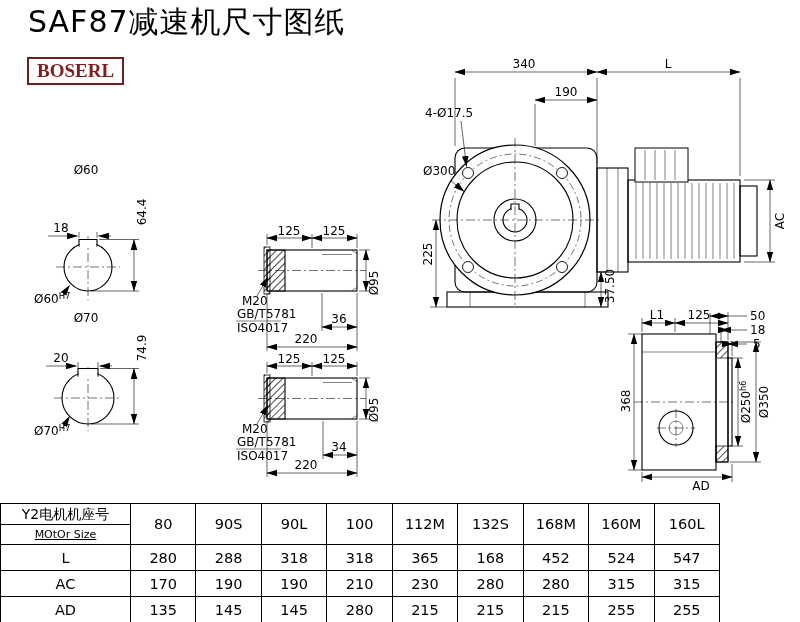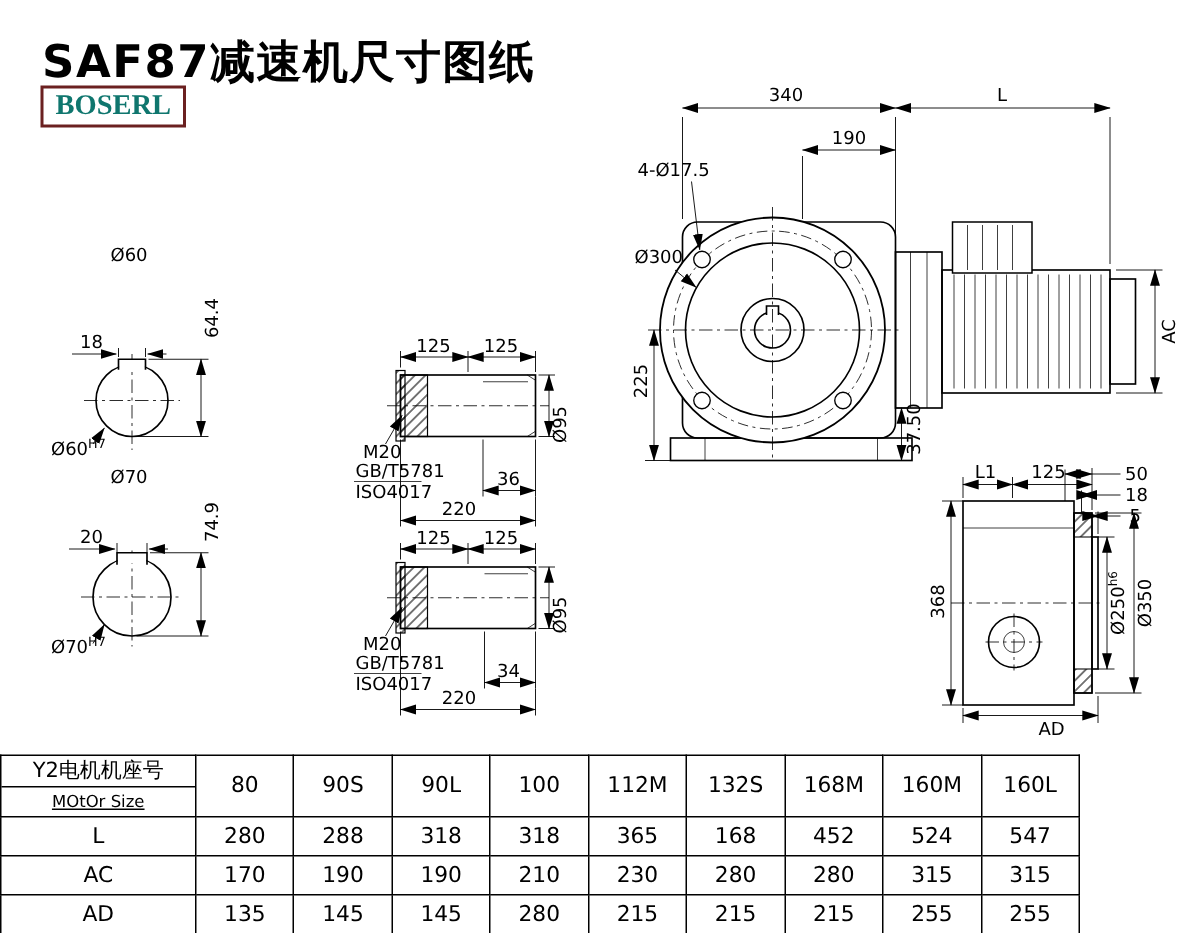--- a/index.html
+++ b/index.html
@@ -1,22 +1,22 @@
 <!DOCTYPE html>
 <html><head>
 <meta charset="utf-8">
 <style>
   *{margin:0;padding:0;box-sizing:border-box}
   html,body{width:800px;height:622px;background:#fff;color:#000;
     font-family:"Liberation Sans",sans-serif;position:relative;overflow:hidden}
-  .title{position:absolute;left:28px;top:21px;font-size:30px;font-weight:bold;
+  .title{position:absolute;left:28px;top:2px;font-size:30px;font-weight:normal;
     letter-spacing:1px;font-family:"DejaVu Sans",sans-serif}
   .logo{position:absolute;left:27px;top:57px;border:2px solid #6b2020;
     padding:0 8px;font-family:"Liberation Serif",serif;font-size:19px;
-    font-weight:bold;color:#0f766e;line-height:24px;background:#fff}
+    font-weight:bold;color:#7f1d1d;line-height:24px;background:#fff}
   svg.drawing{position:absolute;left:0;top:0}
   svg text{fill:#000;font-family:"DejaVu Sans",sans-serif;font-size:12px}
   .ol{stroke:#000;stroke-width:1.1;fill:none}
   .dl{stroke:#000;stroke-width:0.6;fill:none}
   .thin{stroke:#000;stroke-width:0.5;fill:none}
   .cl{stroke:#000;stroke-width:0.55;fill:none;stroke-dasharray:9 3 2 3}
   .bc{stroke:#000;stroke-width:0.55;fill:none;stroke-dasharray:7 3 2 3}
   table.dim-table{position:absolute;left:0;top:503px;width:720px;
     border-collapse:collapse;table-layout:fixed;background:#fff}
   .dim-table td{border:1px solid #000;text-align:center;font-size:14.5px;

